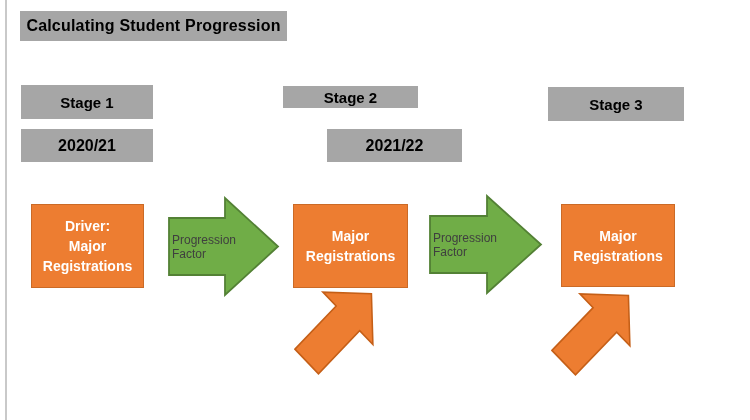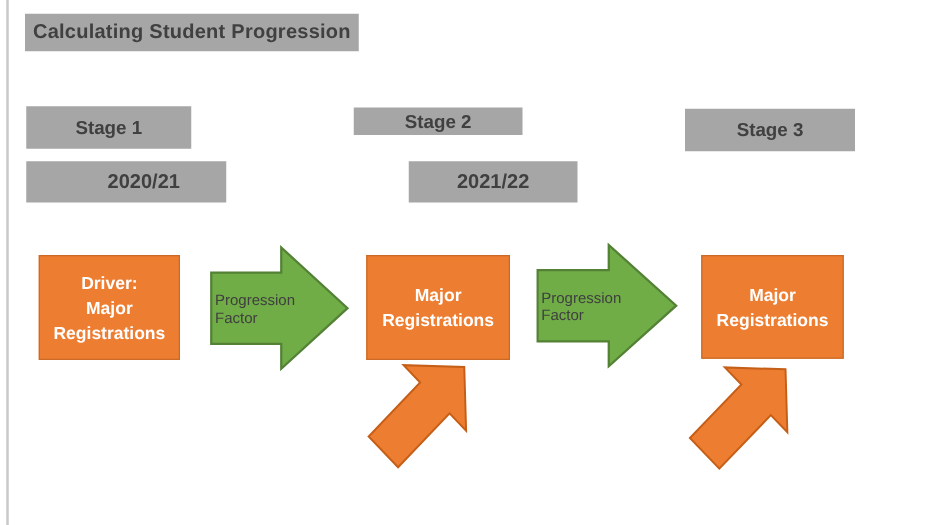--- a/index.html
+++ b/index.html
@@ -1,19 +1,19 @@
 <!DOCTYPE html>
 <html><head>
 <meta charset="utf-8">
 <style>
   html,body{margin:0;padding:0;background:#ffffff;}
   body{font-family:"Liberation Sans","DejaVu Sans",sans-serif;}
   .slide{position:relative;width:750px;height:420px;background:#ffffff;overflow:hidden;}
   .edge-line{position:absolute;left:5px;top:0;width:1.5px;height:420px;background:#c9c9c9;}
-  .graybox{position:absolute;background:#a6a6a6;color:#404040;font-weight:bold;
+  .graybox{position:absolute;background:#a6a6a6;color:#000000;font-weight:bold;
            display:flex;align-items:center;justify-content:center;text-align:center;}
   .title{font-size:16px;letter-spacing:0.2px;}
   .stage{font-size:15px;}
   .year{font-size:16px;}
   .orangebox{position:absolute;background:#ed7d31;border:1.5px solid #cb6a26;
              color:#ffffff;font-weight:bold;font-size:14px;line-height:20px;
              display:flex;flex-direction:column;align-items:center;justify-content:center;
              text-align:center;box-sizing:border-box;}
   .altbox{line-height:21px;}
   .underline{text-decoration:underline;}
@@ -30,21 +30,21 @@
 <div class="slide">
 
   <div class="edge-line"></div>
 
   <div class="graybox title" style="left:20px;top:11px;width:267px;height:30px;">Calculating Student Progression</div>
 
   <div class="graybox stage" style="left:21px;top:85px;width:132px;height:34px;">Stage 1</div>
   <div class="graybox stage" style="left:283px;top:86px;width:135px;height:22px;">Stage 2</div>
   <div class="graybox stage" style="left:548px;top:87px;width:136px;height:34px;">Stage 3</div>
 
-  <div class="graybox year" style="left:21px;top:129px;width:132px;height:33px;padding-left:28px;">2020/21</div>
+  <div class="graybox year" style="left:21px;top:129px;width:132px;height:33px;">2020/21</div>
   <div class="graybox year" style="left:283px;top:129px;width:135px;height:33px;margin-left:44px;">2021/22</div>
 
   <div class="orangebox" style="left:31px;top:204px;width:113px;height:84px;text-align:right;">
     <span>Driver:</span>
     <span>Major</span>
     <span>Registrations</span>
   </div>
 
   <div class="orangebox" style="left:293px;top:204px;width:115px;height:84px;">
     <span>Major</span>

